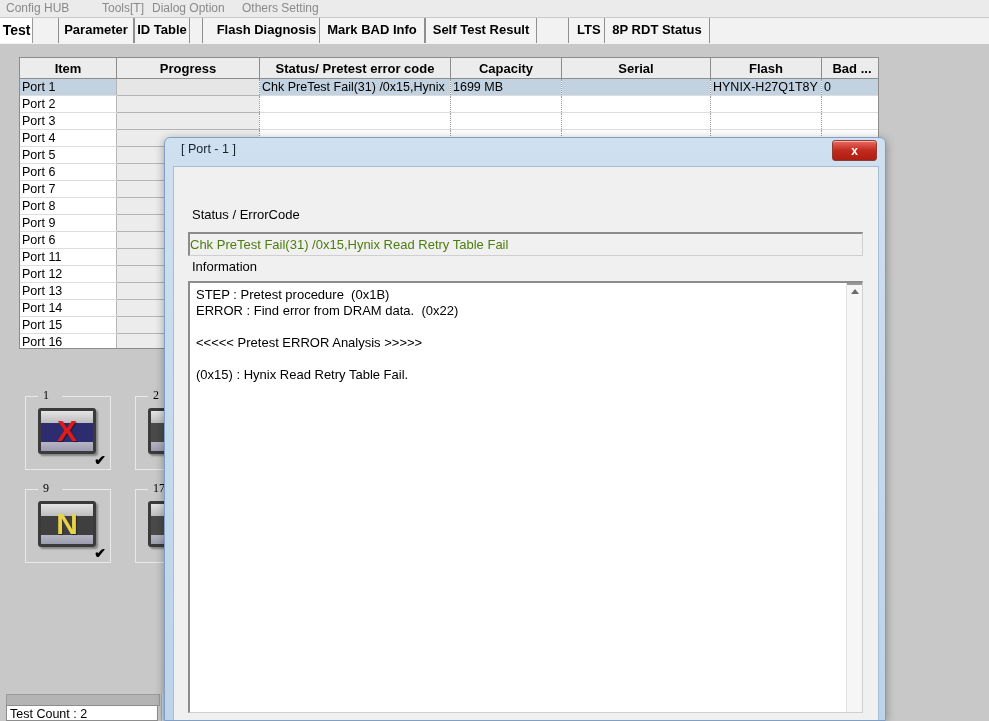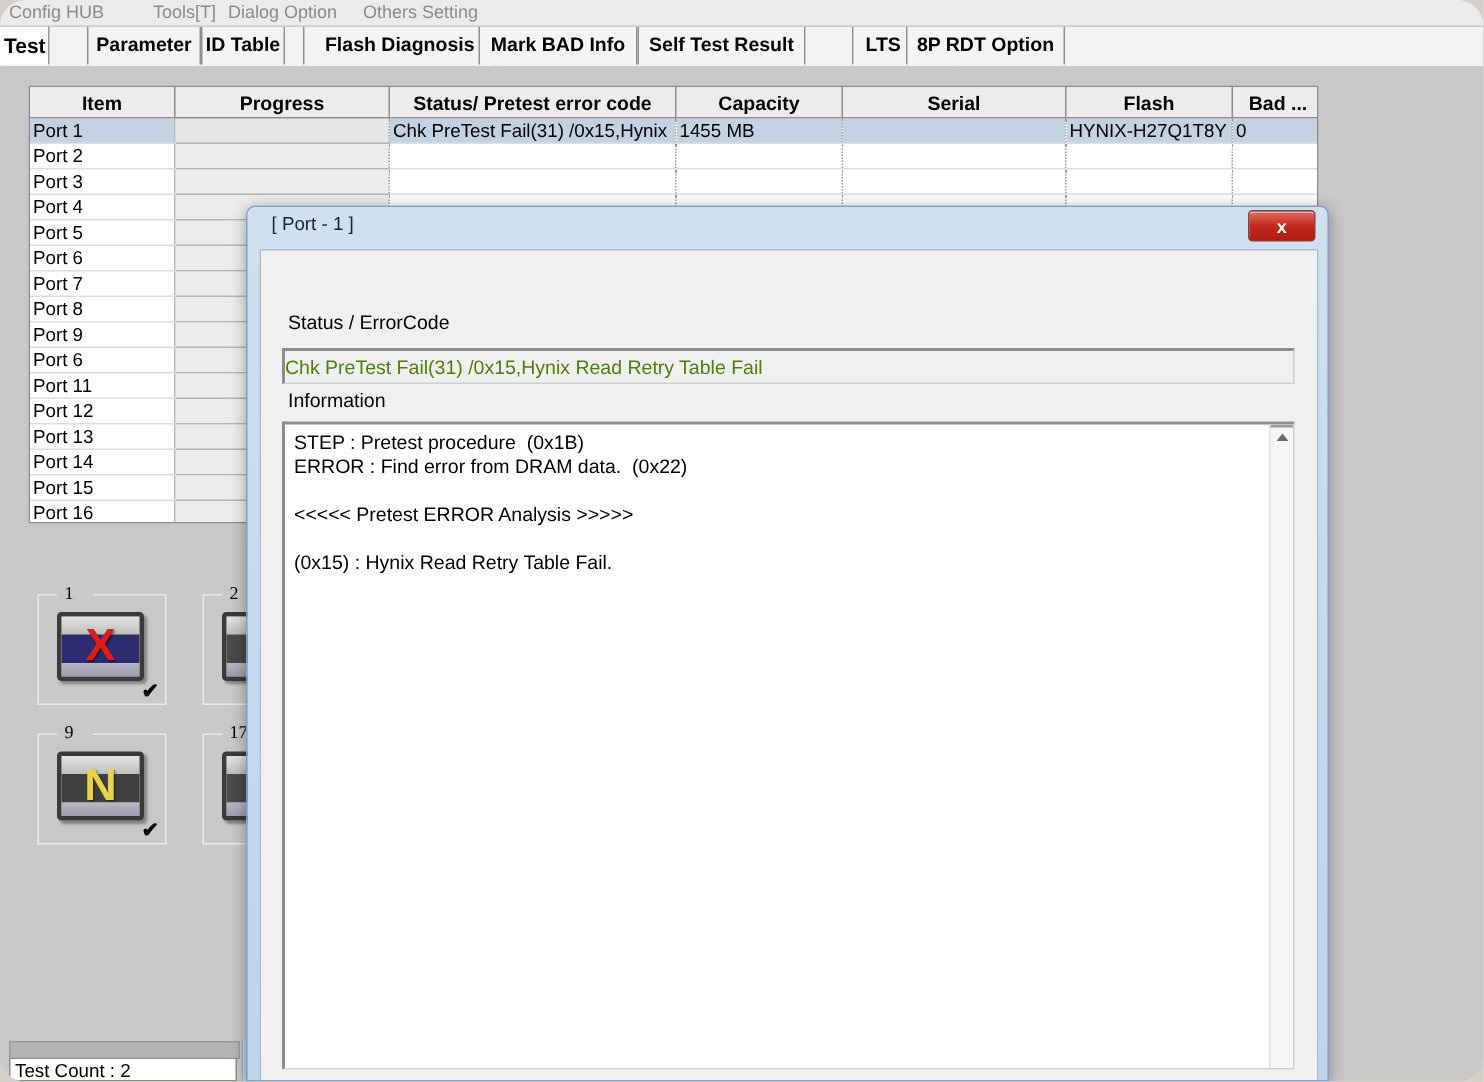--- a/index.html
+++ b/index.html
@@ -7,21 +7,20 @@
     width: 989px; height: 721px;
     overflow: hidden;
     background: #d4d0c8;
     font-family: "Liberation Sans", sans-serif;
   }
   #root {
     position: relative;
     width: 989px; height: 721px;
     background: #c8c8c8;
     overflow: hidden;
-    border-radius: 17px;
   }
 
   
   #menubar {
     position: absolute; left: 0; top: 0;
     width: 989px; height: 17px;
     background: #ebebeb;
     border-bottom: 1px solid #c9c9c9;
   }
   .menu-item {
@@ -444,21 +443,21 @@
     </div>
 
   <div id="tabstrip">
       <div class="tab active" style="left: 0px; width: 33px;">Test</div>
       <div class="tab" style="left: 58px; width: 76px;">Parameter</div>
       <div class="tab" style="left: 134px; width: 56px;">ID Table</div>
       <div class="tab" style="left: 202px; width: 129px;">Flash Diagnosis</div>
       <div class="tab" style="left: 319px; width: 106px;">Mark BAD Info</div>
       <div class="tab" style="left: 425px; width: 112px;">Self Test Result</div>
       <div class="tab" style="left: 568px; width: 69px;">LTS Info</div>
-      <div class="tab" style="left: 604px; width: 106px;">8P RDT Option</div>
+      <div class="tab" style="left: 604px; width: 106px;">8P RDT Status</div>
     </div>
 
   <div id="content">
 
     <div id="grid-wrap">
       <table id="grid">
         <thead>
           <tr>
             <th class="c-item">Item</th>
             <th class="c-progress">Progress</th>
@@ -467,21 +466,21 @@
             <th class="c-serial">Serial</th>
             <th class="c-flash">Flash</th>
             <th class="c-bad">Bad ...</th>
           </tr>
         </thead>
         <tbody id="grid-body">
             <tr class="sel">
               <td class="c-item">Port 1</td>
               <td class="c-progress progress-cell"></td>
               <td class="c-status">Chk PreTest Fail(31) /0x15,Hynix</td>
-              <td class="c-capacity">1455 MB</td>
+              <td class="c-capacity">1699 MB</td>
               <td class="c-serial"></td>
               <td class="c-flash">HYNIX-H27Q1T8Y</td>
               <td class="c-bad">0</td>
             </tr>
             <tr>
               <td class="c-item">Port 2</td>
               <td class="c-progress progress-cell"></td>
               <td class="c-status"></td>
               <td class="c-capacity"></td>
               <td class="c-serial"></td>

